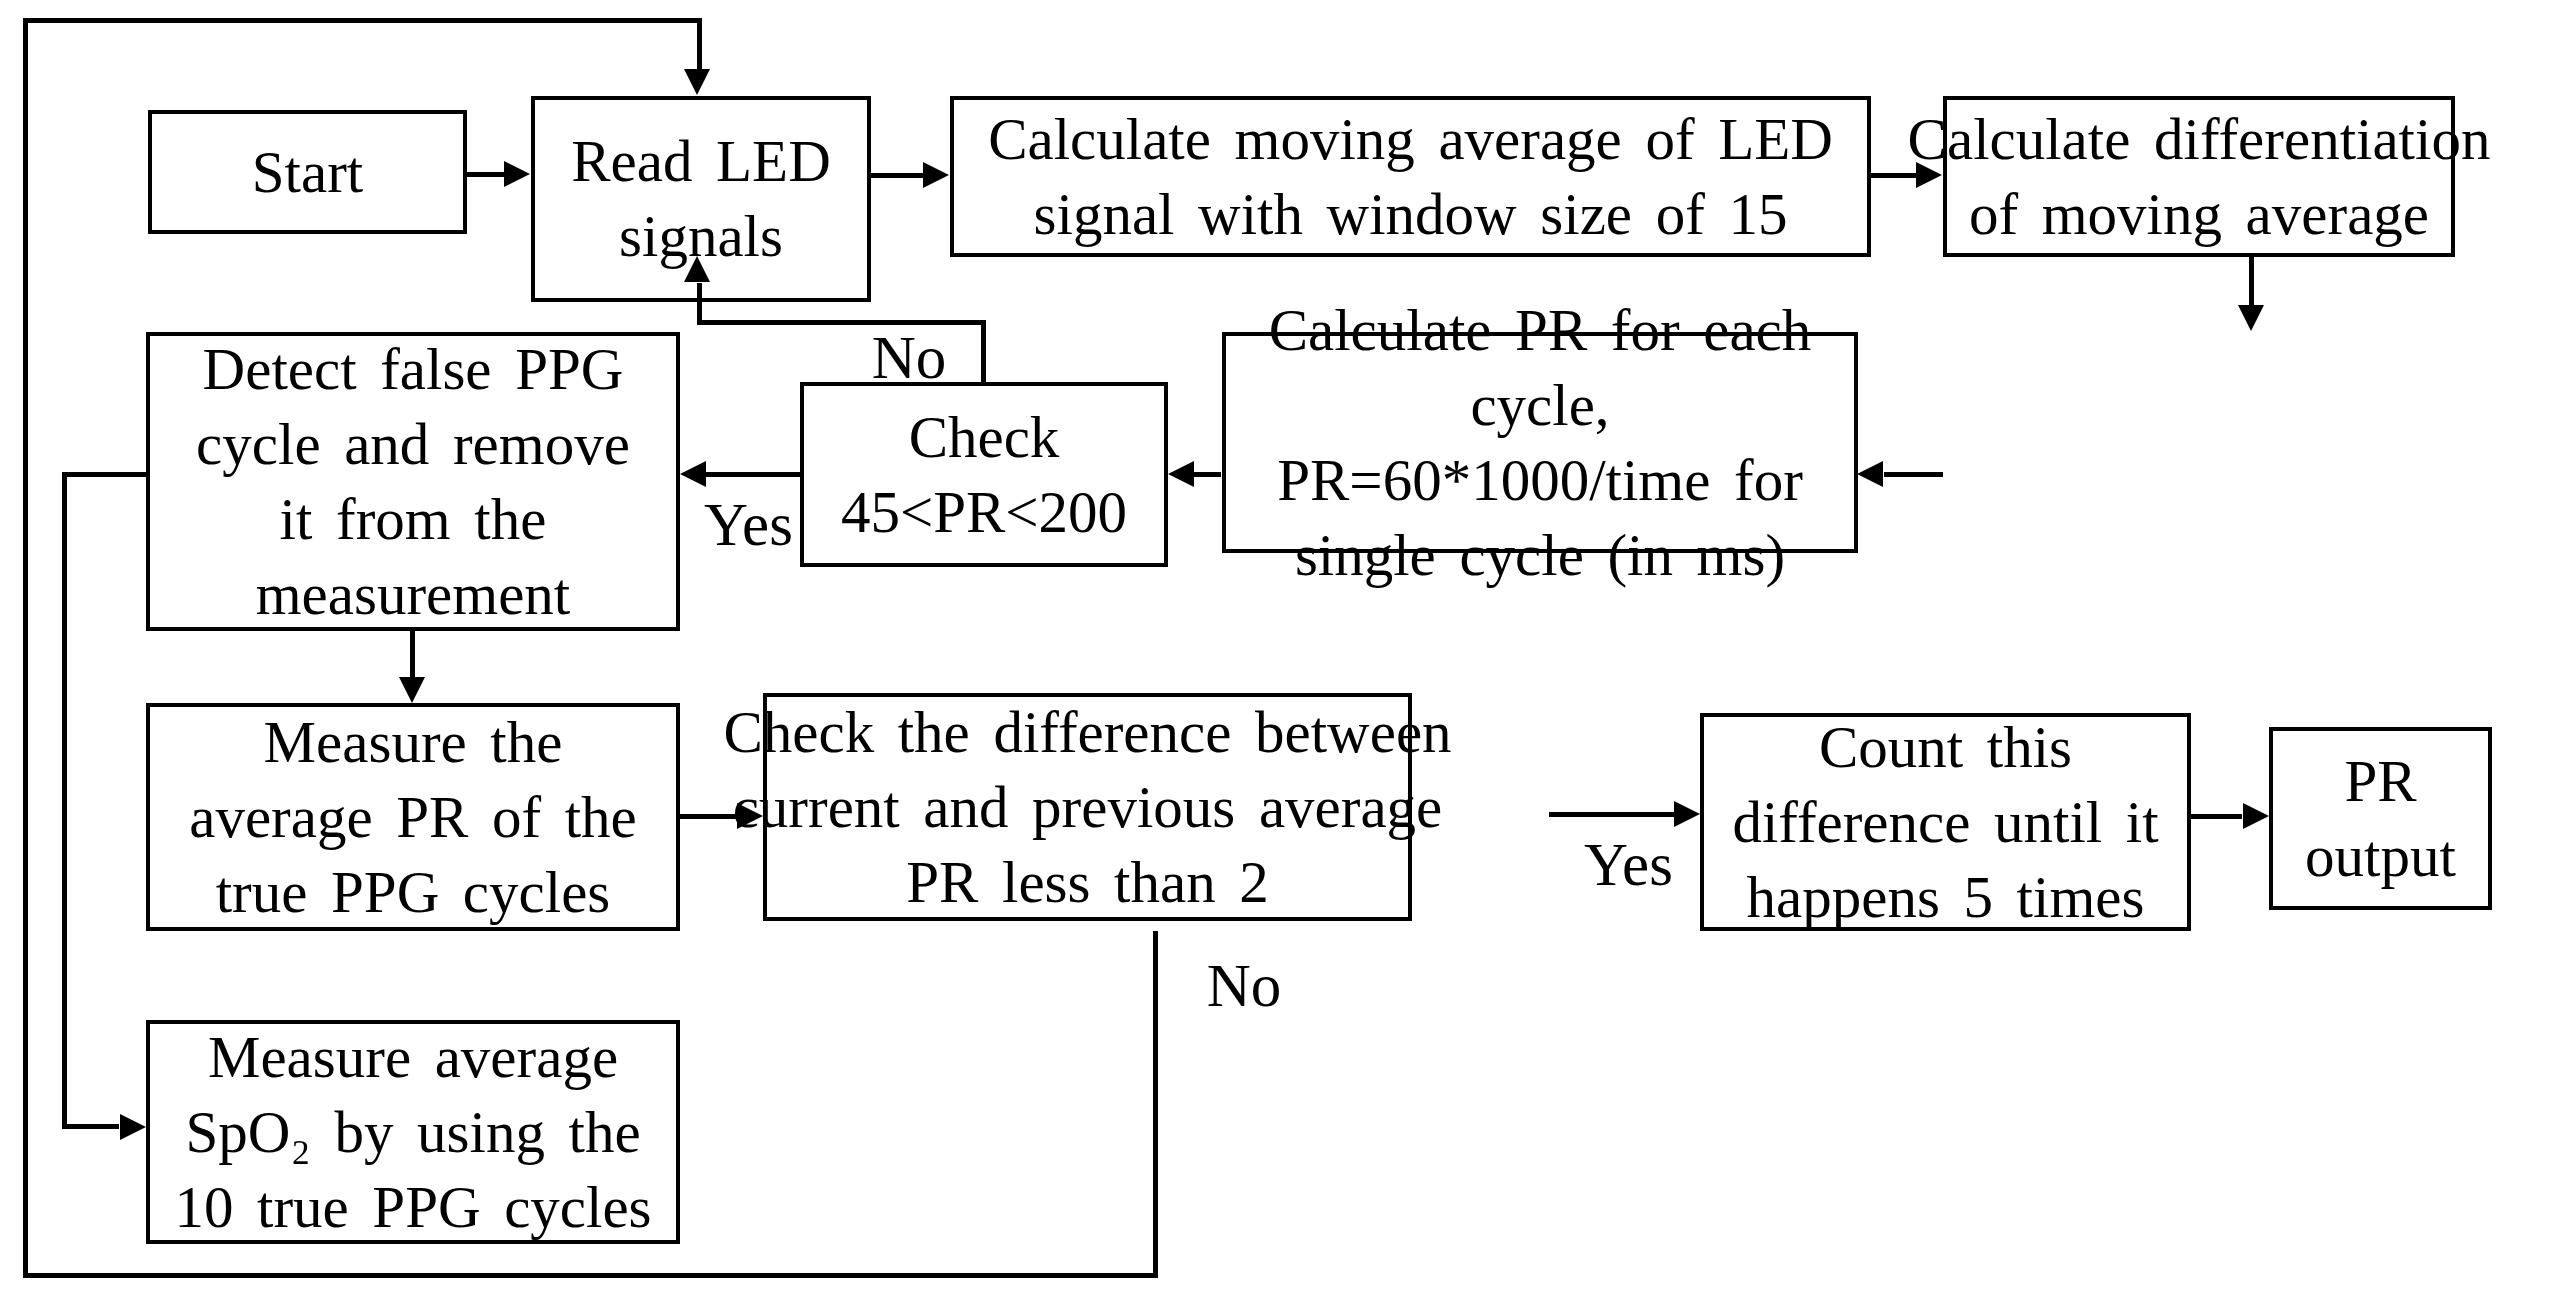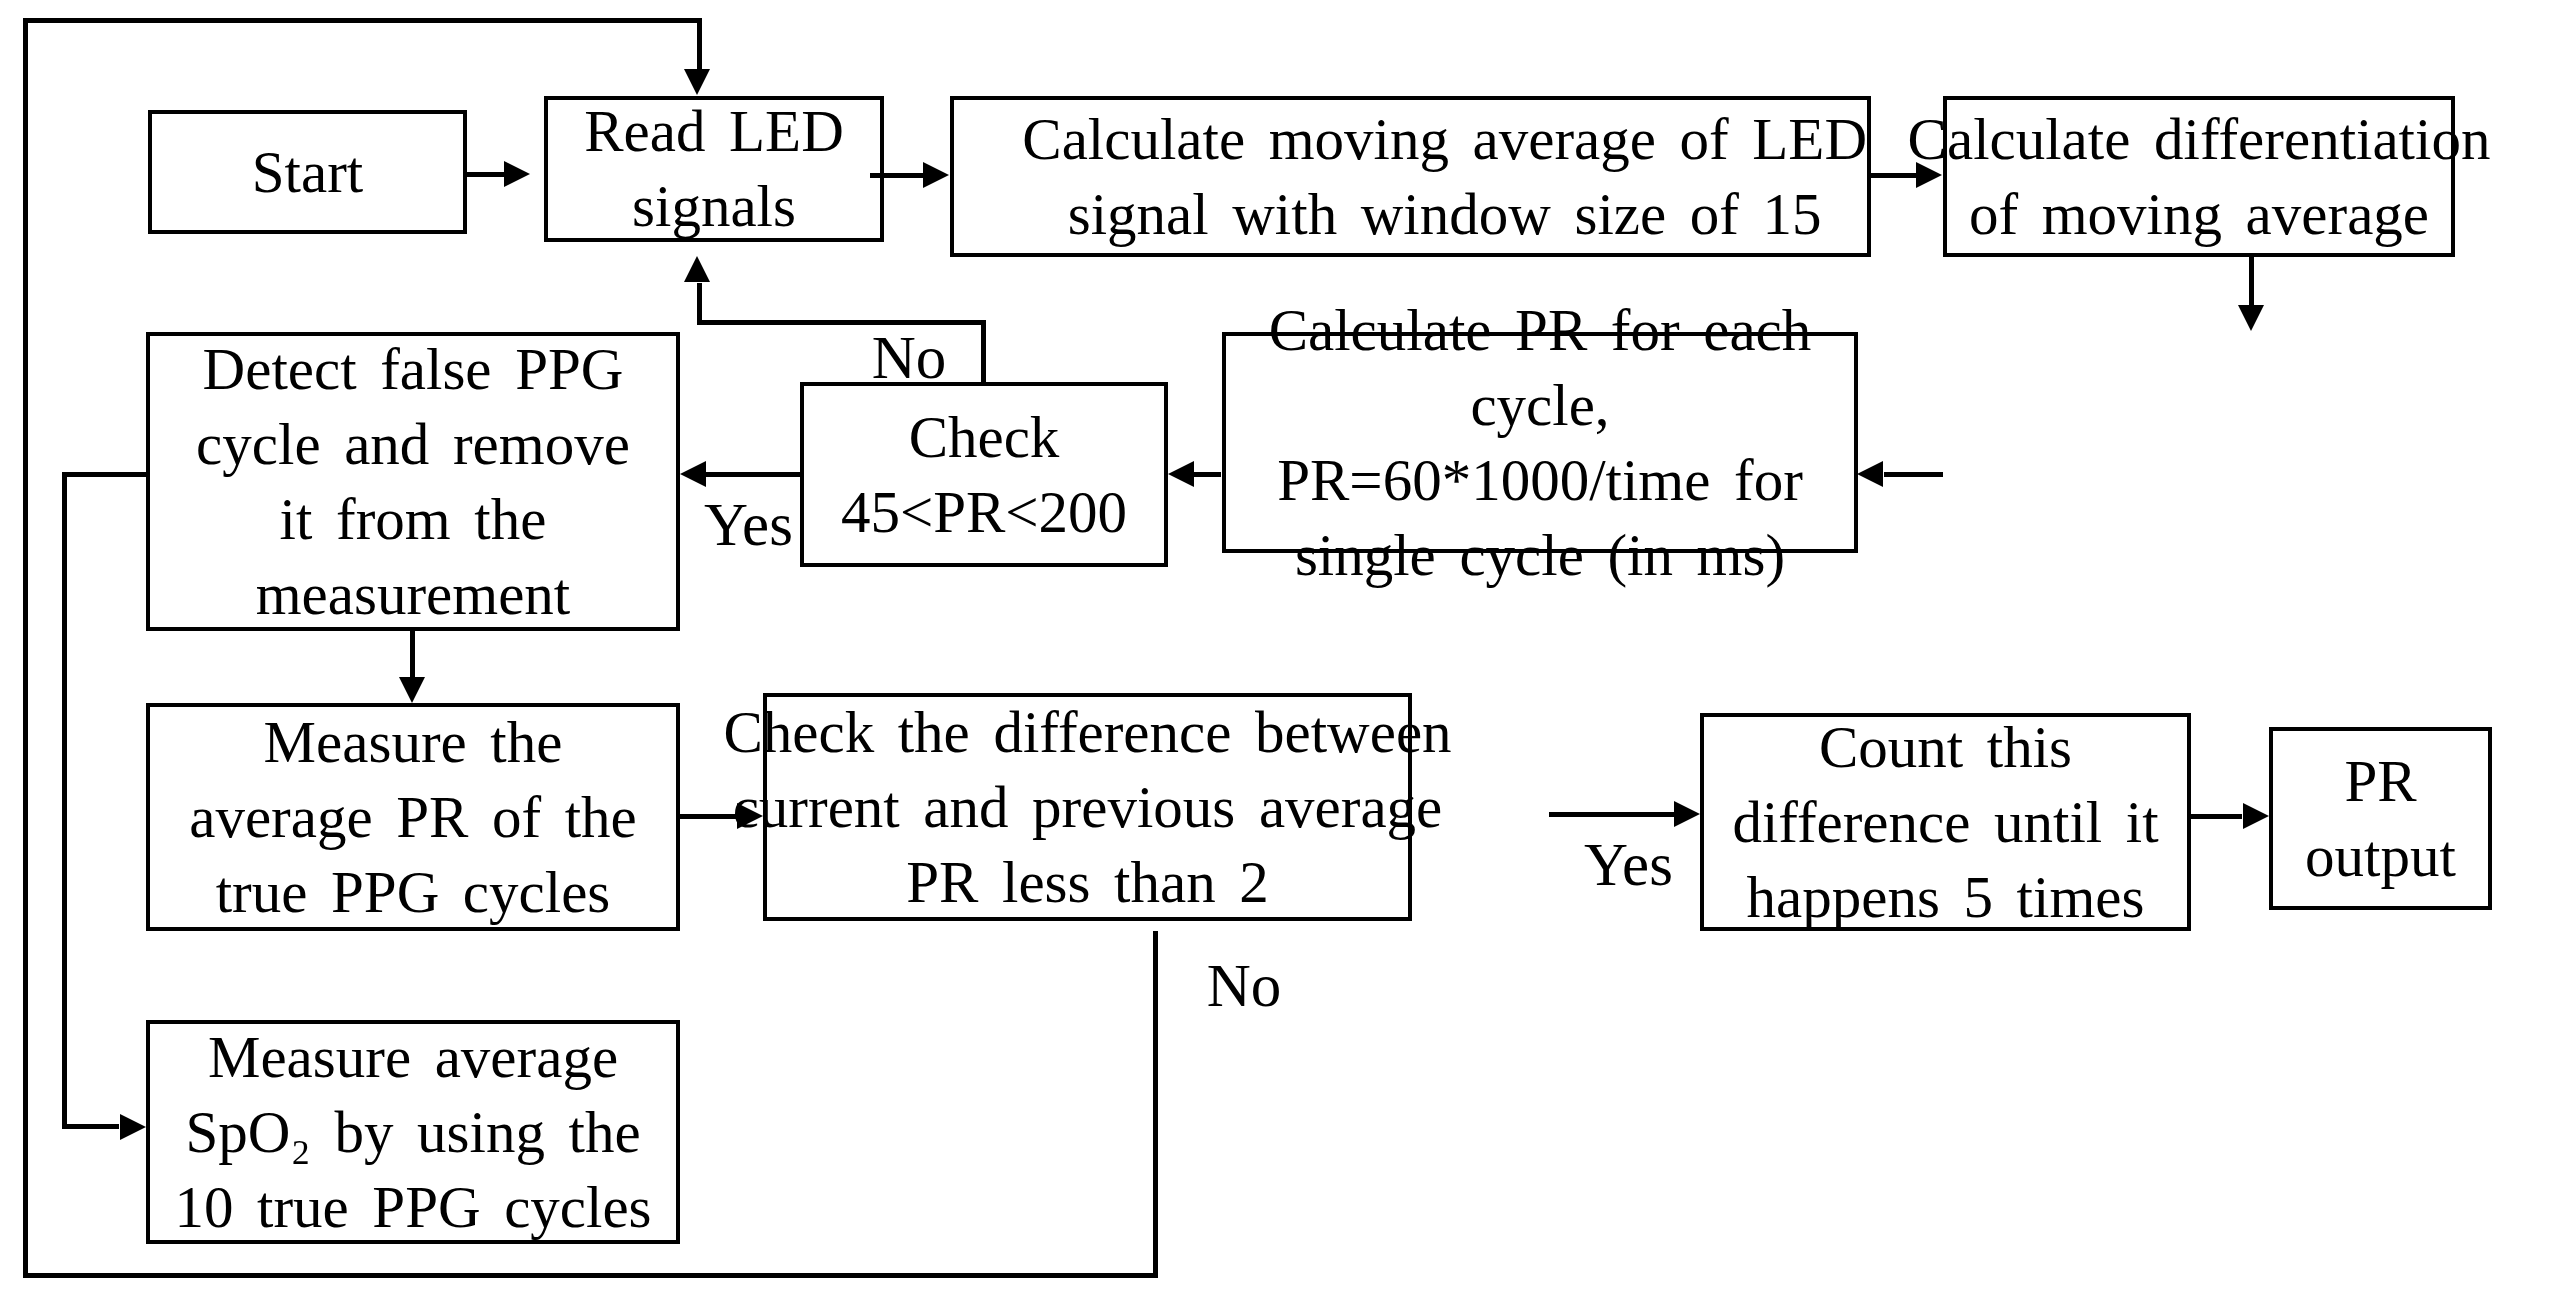--- a/index.html
+++ b/index.html
@@ -39,25 +39,25 @@
 </style>
 </head>
 <body>
 
 <div class="canvas">
 
   <div class="node" style="left:148px;top:110px;width:319px;height:124px;">
     <div>Start</div>
   </div>
 
-  <div class="node" style="left:544px;top:96px;width:340px;height:146px;">
+  <div class="node" style="left:531px;top:96px;width:340px;height:206px;">
     <div>Read LED<br>signals</div>
   </div>
 
-  <div class="node" style="left:950px;top:96px;width:921px;height:161px;justify-content:flex-end;">
+  <div class="node" style="left:950px;top:96px;width:921px;height:161px;">
     <div>Calculate moving average of LED<br>signal with window size of 15</div>
   </div>
 
   <div class="node" style="left:1943px;top:96px;width:512px;height:161px;">
     <div>Calculate differentiation<br>of moving average</div>
   </div>
 
 
   <div class="node" style="left:1222px;top:332px;width:636px;height:221px;">
     <div>Calculate PR for each<br>cycle,<br>PR=60*1000/time for<br>single cycle (in ms)</div>

